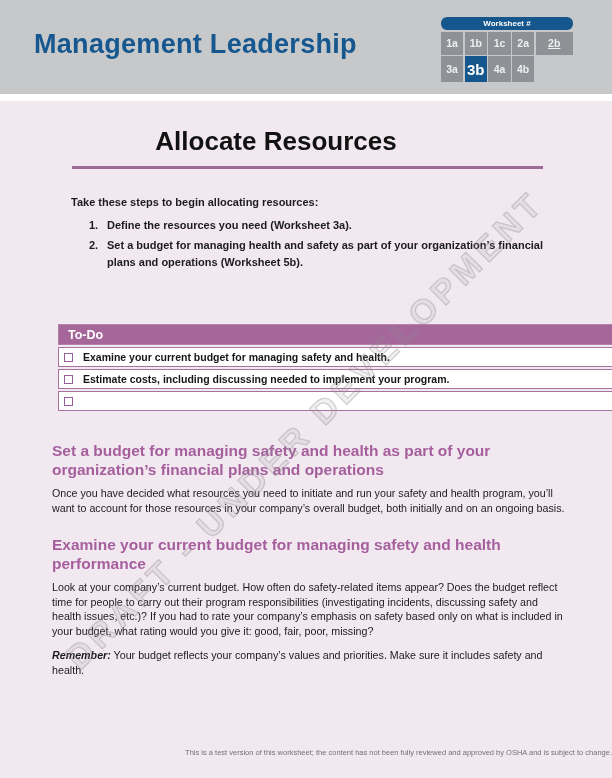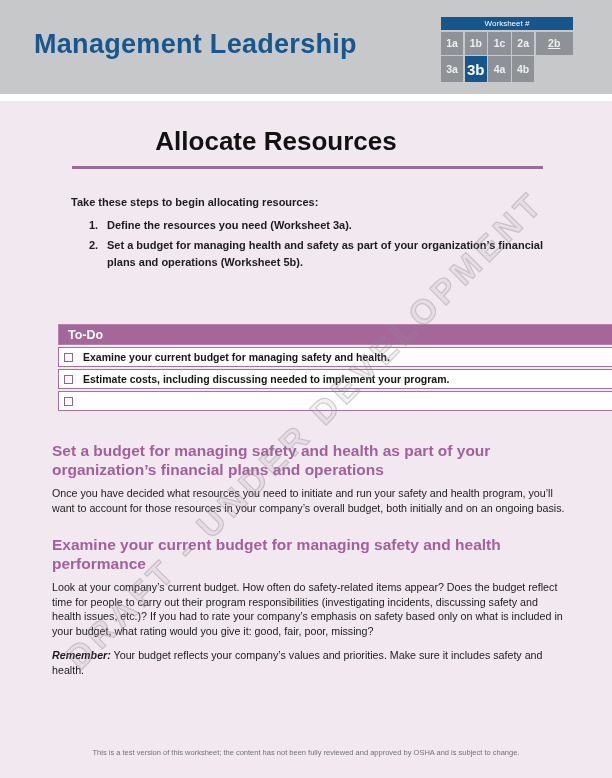--- a/index.html
+++ b/index.html
@@ -19,21 +19,21 @@
     position:absolute; left:34px; top:29px;
     font-size:27px; font-weight:bold; color:#15578e; letter-spacing:0.3px;
     white-space:nowrap;
   }
   .whitegap { position:absolute; left:0; top:94px; width:612px; height:7px; background:#ffffff; }
 
   
   .ws-grid { position:absolute; left:441px; top:17px; width:132px; }
   .ws-head {
     width:132px; height:13px; background:#15568c; color:#ffffff;
-    font-size:8px; font-weight:normal; text-align:center; line-height:13px;
+    font-size:8px; font-weight:bold; text-align:center; line-height:13px;border-radius:6px;
   }
   .ws-row { display:flex; gap:1.5px; margin-top:1.5px; }
   .ws-cell {
     width:22.2px; height:23px; background:#8e9296; color:#efefef;
     font-size:10.5px; font-weight:bold;
     display:flex; align-items:center; justify-content:center;
   }
   .ws-row.r2 .ws-cell { height:26px; }
   .ws-cell.wide { width:37px;text-decoration:underline; }
   .ws-cell.active { background:#15568c; color:#ffffff; font-size:15px; }
@@ -88,21 +88,21 @@
     position:absolute; left:305px; top:430px;
     transform: translate(-50%,-50%) rotate(-45deg);
     font-size:34px; font-weight:bold; letter-spacing:5px; white-space:nowrap;
     color: rgba(148,138,148,0.13);
     -webkit-text-stroke: 1.2px rgba(148,138,148,0.38);
     pointer-events:none; z-index:4;
   }
 
   
   .footer {
-    position:absolute; left:0; top:747px; width:612px; text-align:center;
+    position:absolute; left:0; top:747px; width:612px; text-align:right;
     font-size:7.5px; color:#717171; line-height:11.5px;
   }
   .footer-link { color:#717171; text-decoration:none; }
 </style>
 </head>
 <body>
 
 <div class="page">
 
   <div class="topband">

